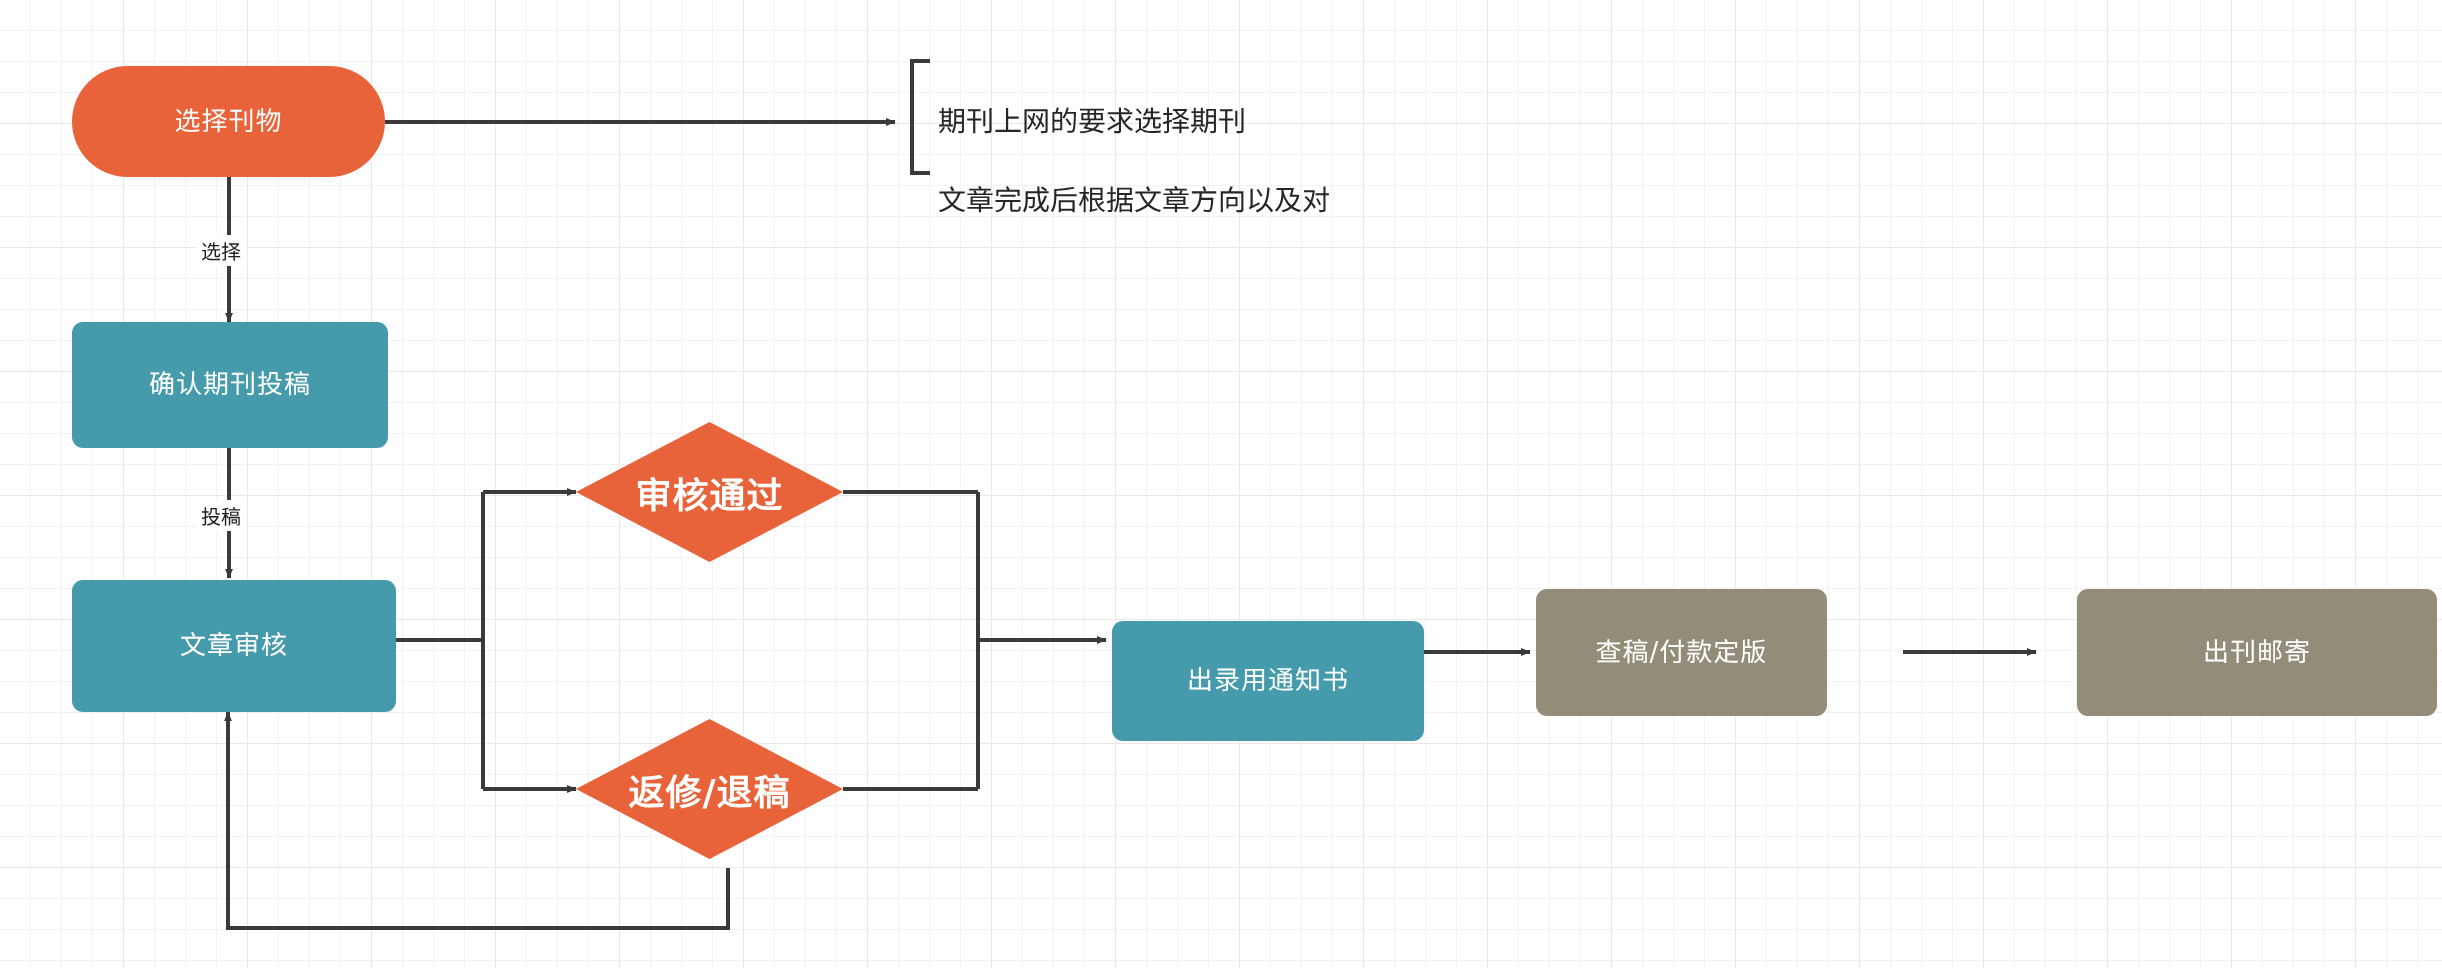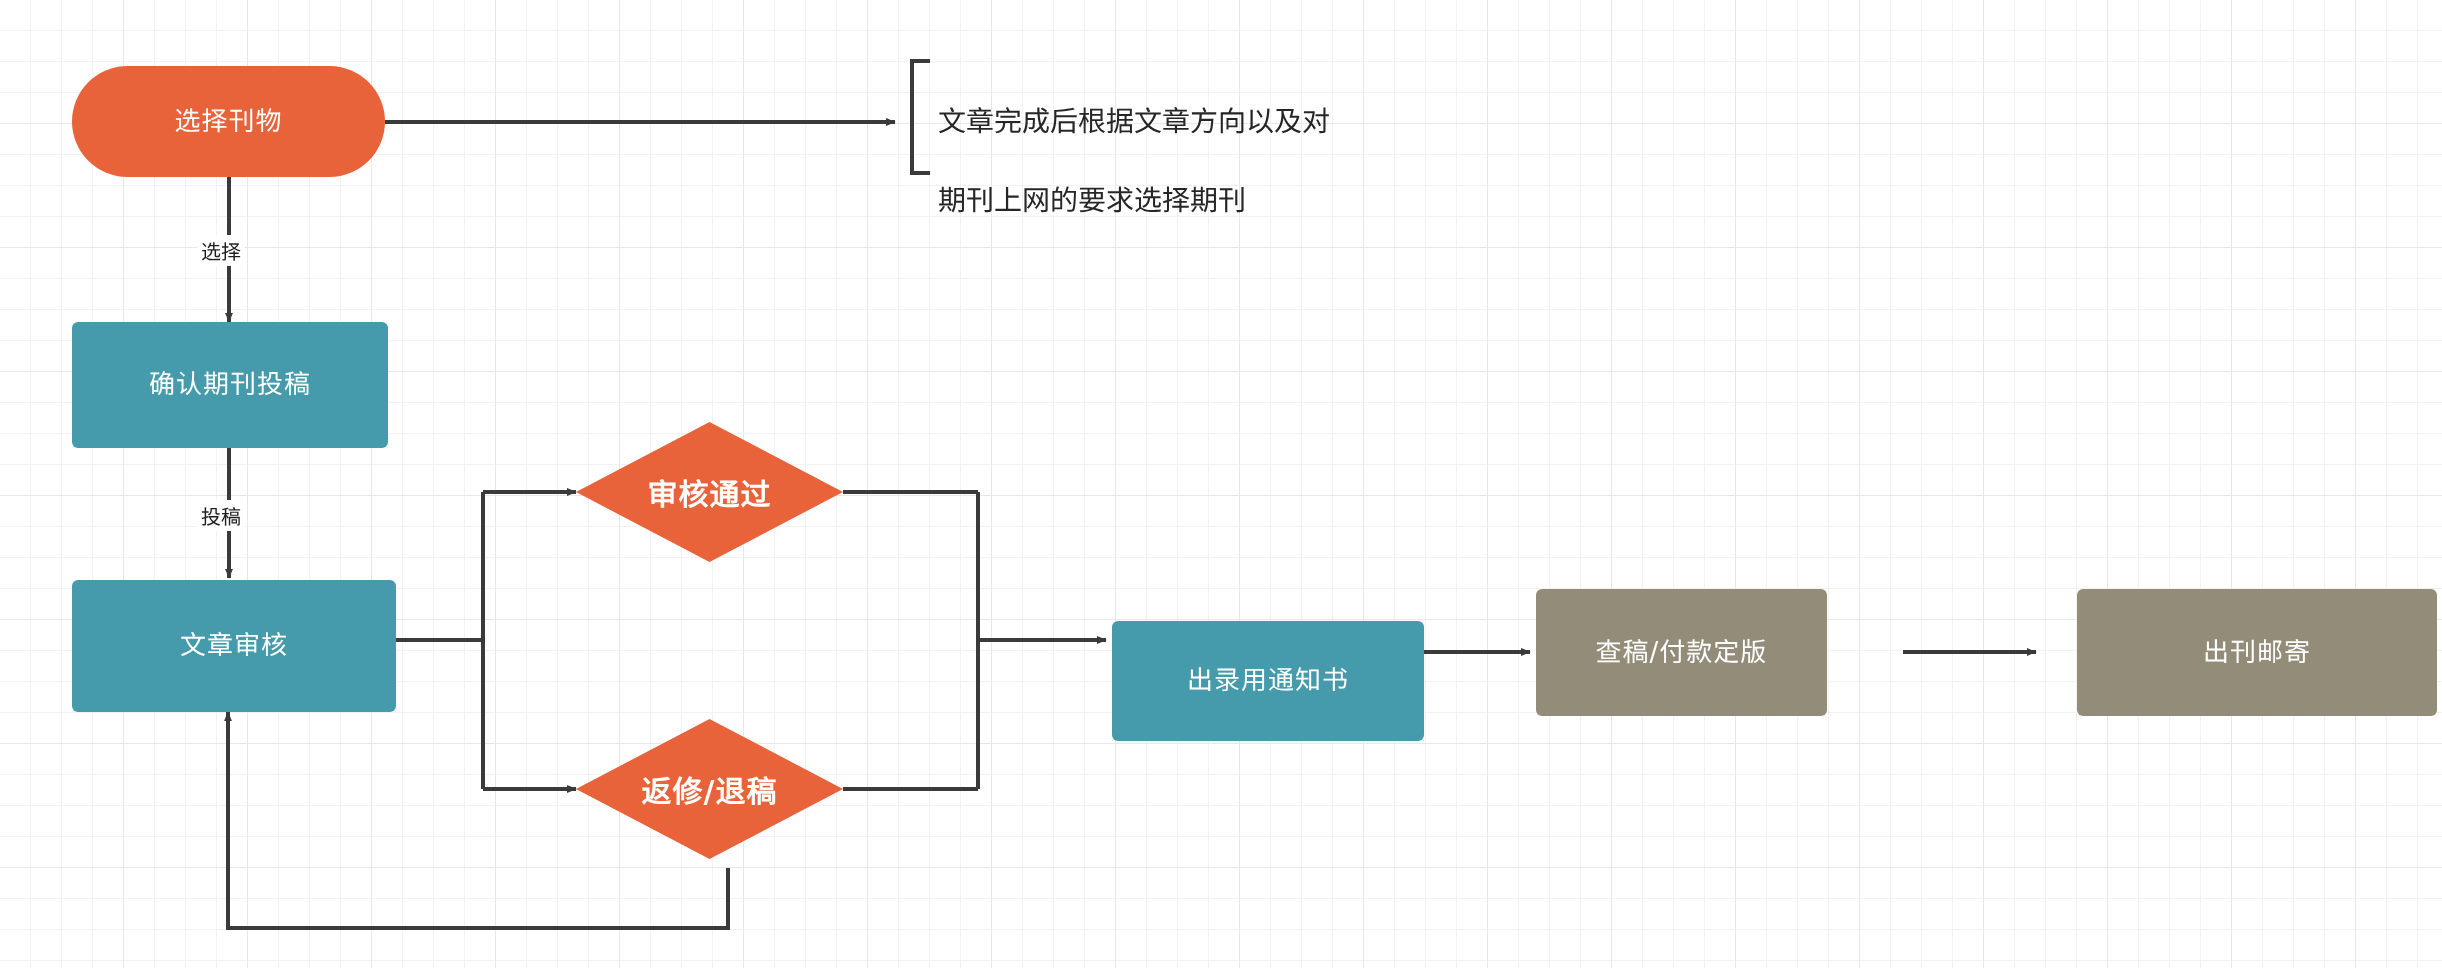--- a/index.html
+++ b/index.html
@@ -47,37 +47,37 @@
     letter-spacing: 1px;
     line-height: 1.2;
     text-align: center;
     white-space: nowrap;
     user-select: none;
   }
   .node-stadium {
     border-radius: 58px;
   }
   .node-rect {
-    border-radius: 6px;
+    border-radius: 11px;
   }
   .diamond-wrap {
     position: absolute;
   }
   .diamond-wrap .diamond-label {
     position: absolute;
     left: 0;
     top: 0;
     width: 100%;
     height: 100%;
     display: flex;
     align-items: center;
     justify-content: center;
     color: #ffffff;
     font-weight: bold;
-    font-size: 30px;
+    font-size: 36px;
     letter-spacing: 1px;
     white-space: nowrap;
     user-select: none;
   }
   .edge-label {
     position: absolute;
     font-size: 20px;
     color: #1f1f1f;
     background: #ffffff;
     padding: 1px 4px;
@@ -176,17 +176,17 @@
 
   <div class="node node-rect" style="left:2042px; top:589px; width:360px; height:127px; background:#938C78;margin-left:35px;">
     <span>出刊邮寄</span>
   </div>
 
   <div class="edge-label" style="left:197px; top:235px;">选择</div>
 
   <div class="edge-label" style="left:197px; top:500px;font-family:Liberation Serif, serif;">投稿</div>
 
   <div class="note" style="left:938px; top:62px; width:560px;">
+    <div>期刊上网的要求选择期刊</div>
     <div>文章完成后根据文章方向以及对</div>
-    <div>期刊上网的要求选择期刊</div>
   </div>
 
 </div>
 
 </body></html>

